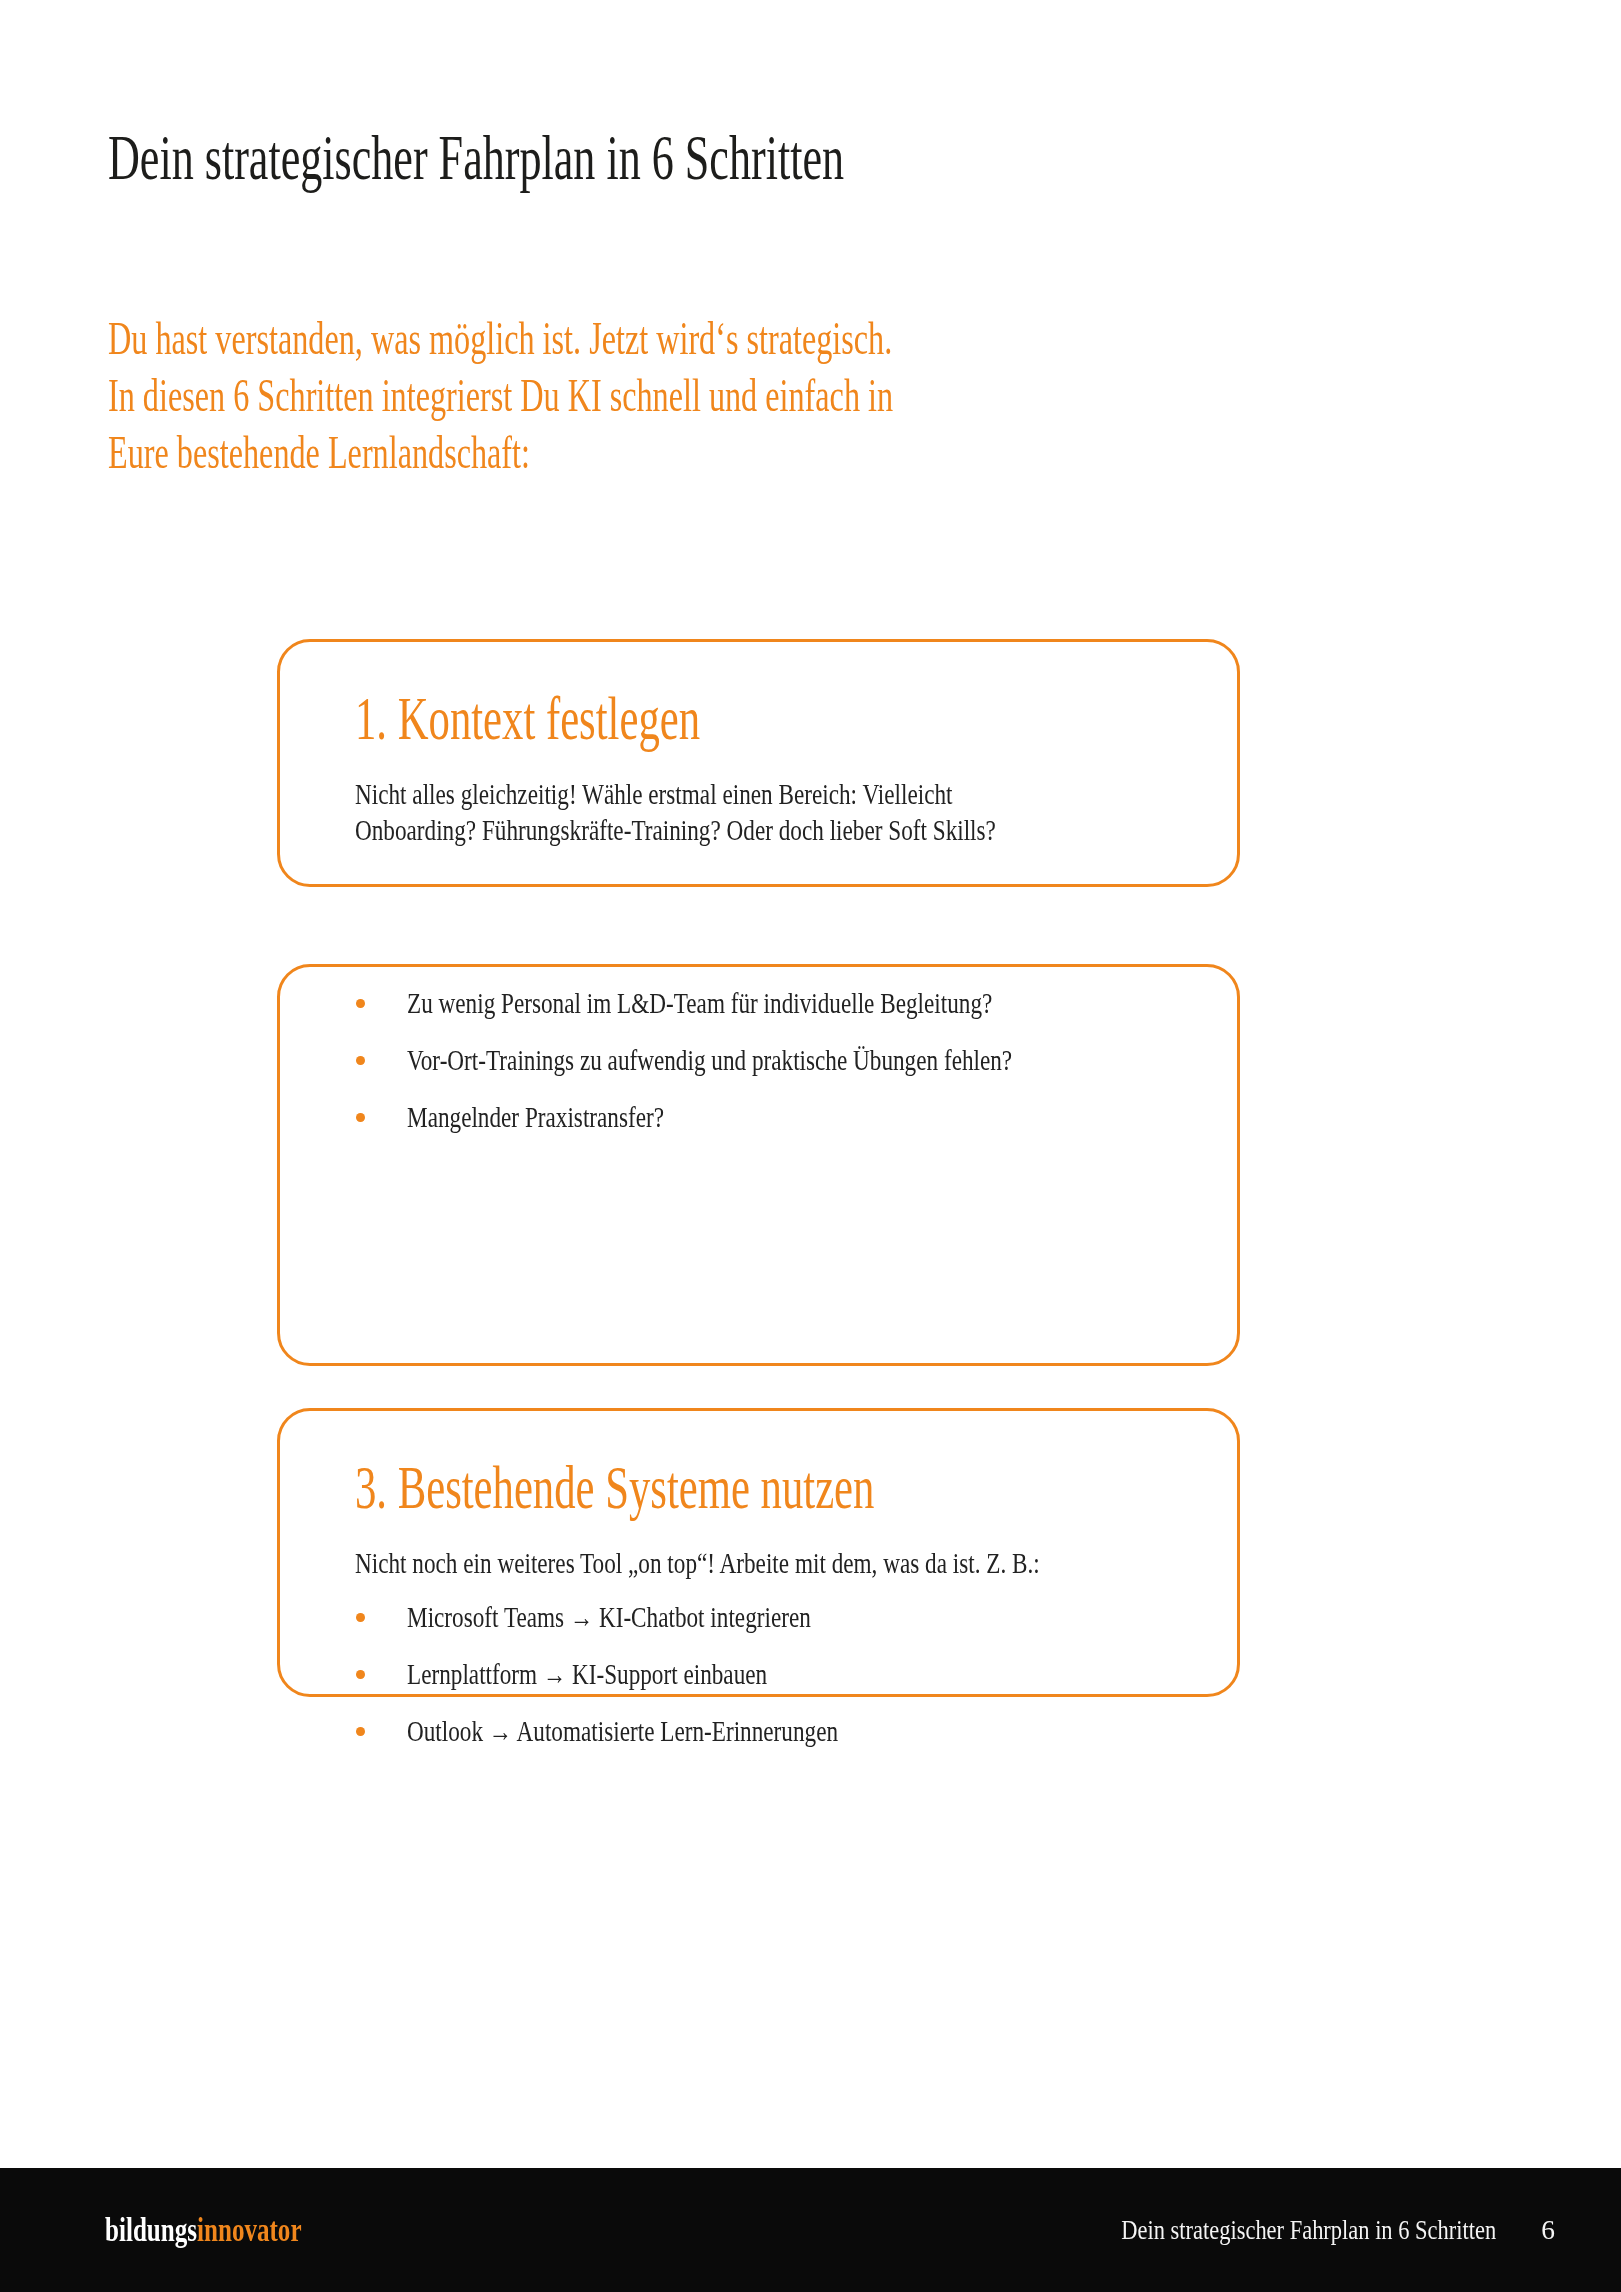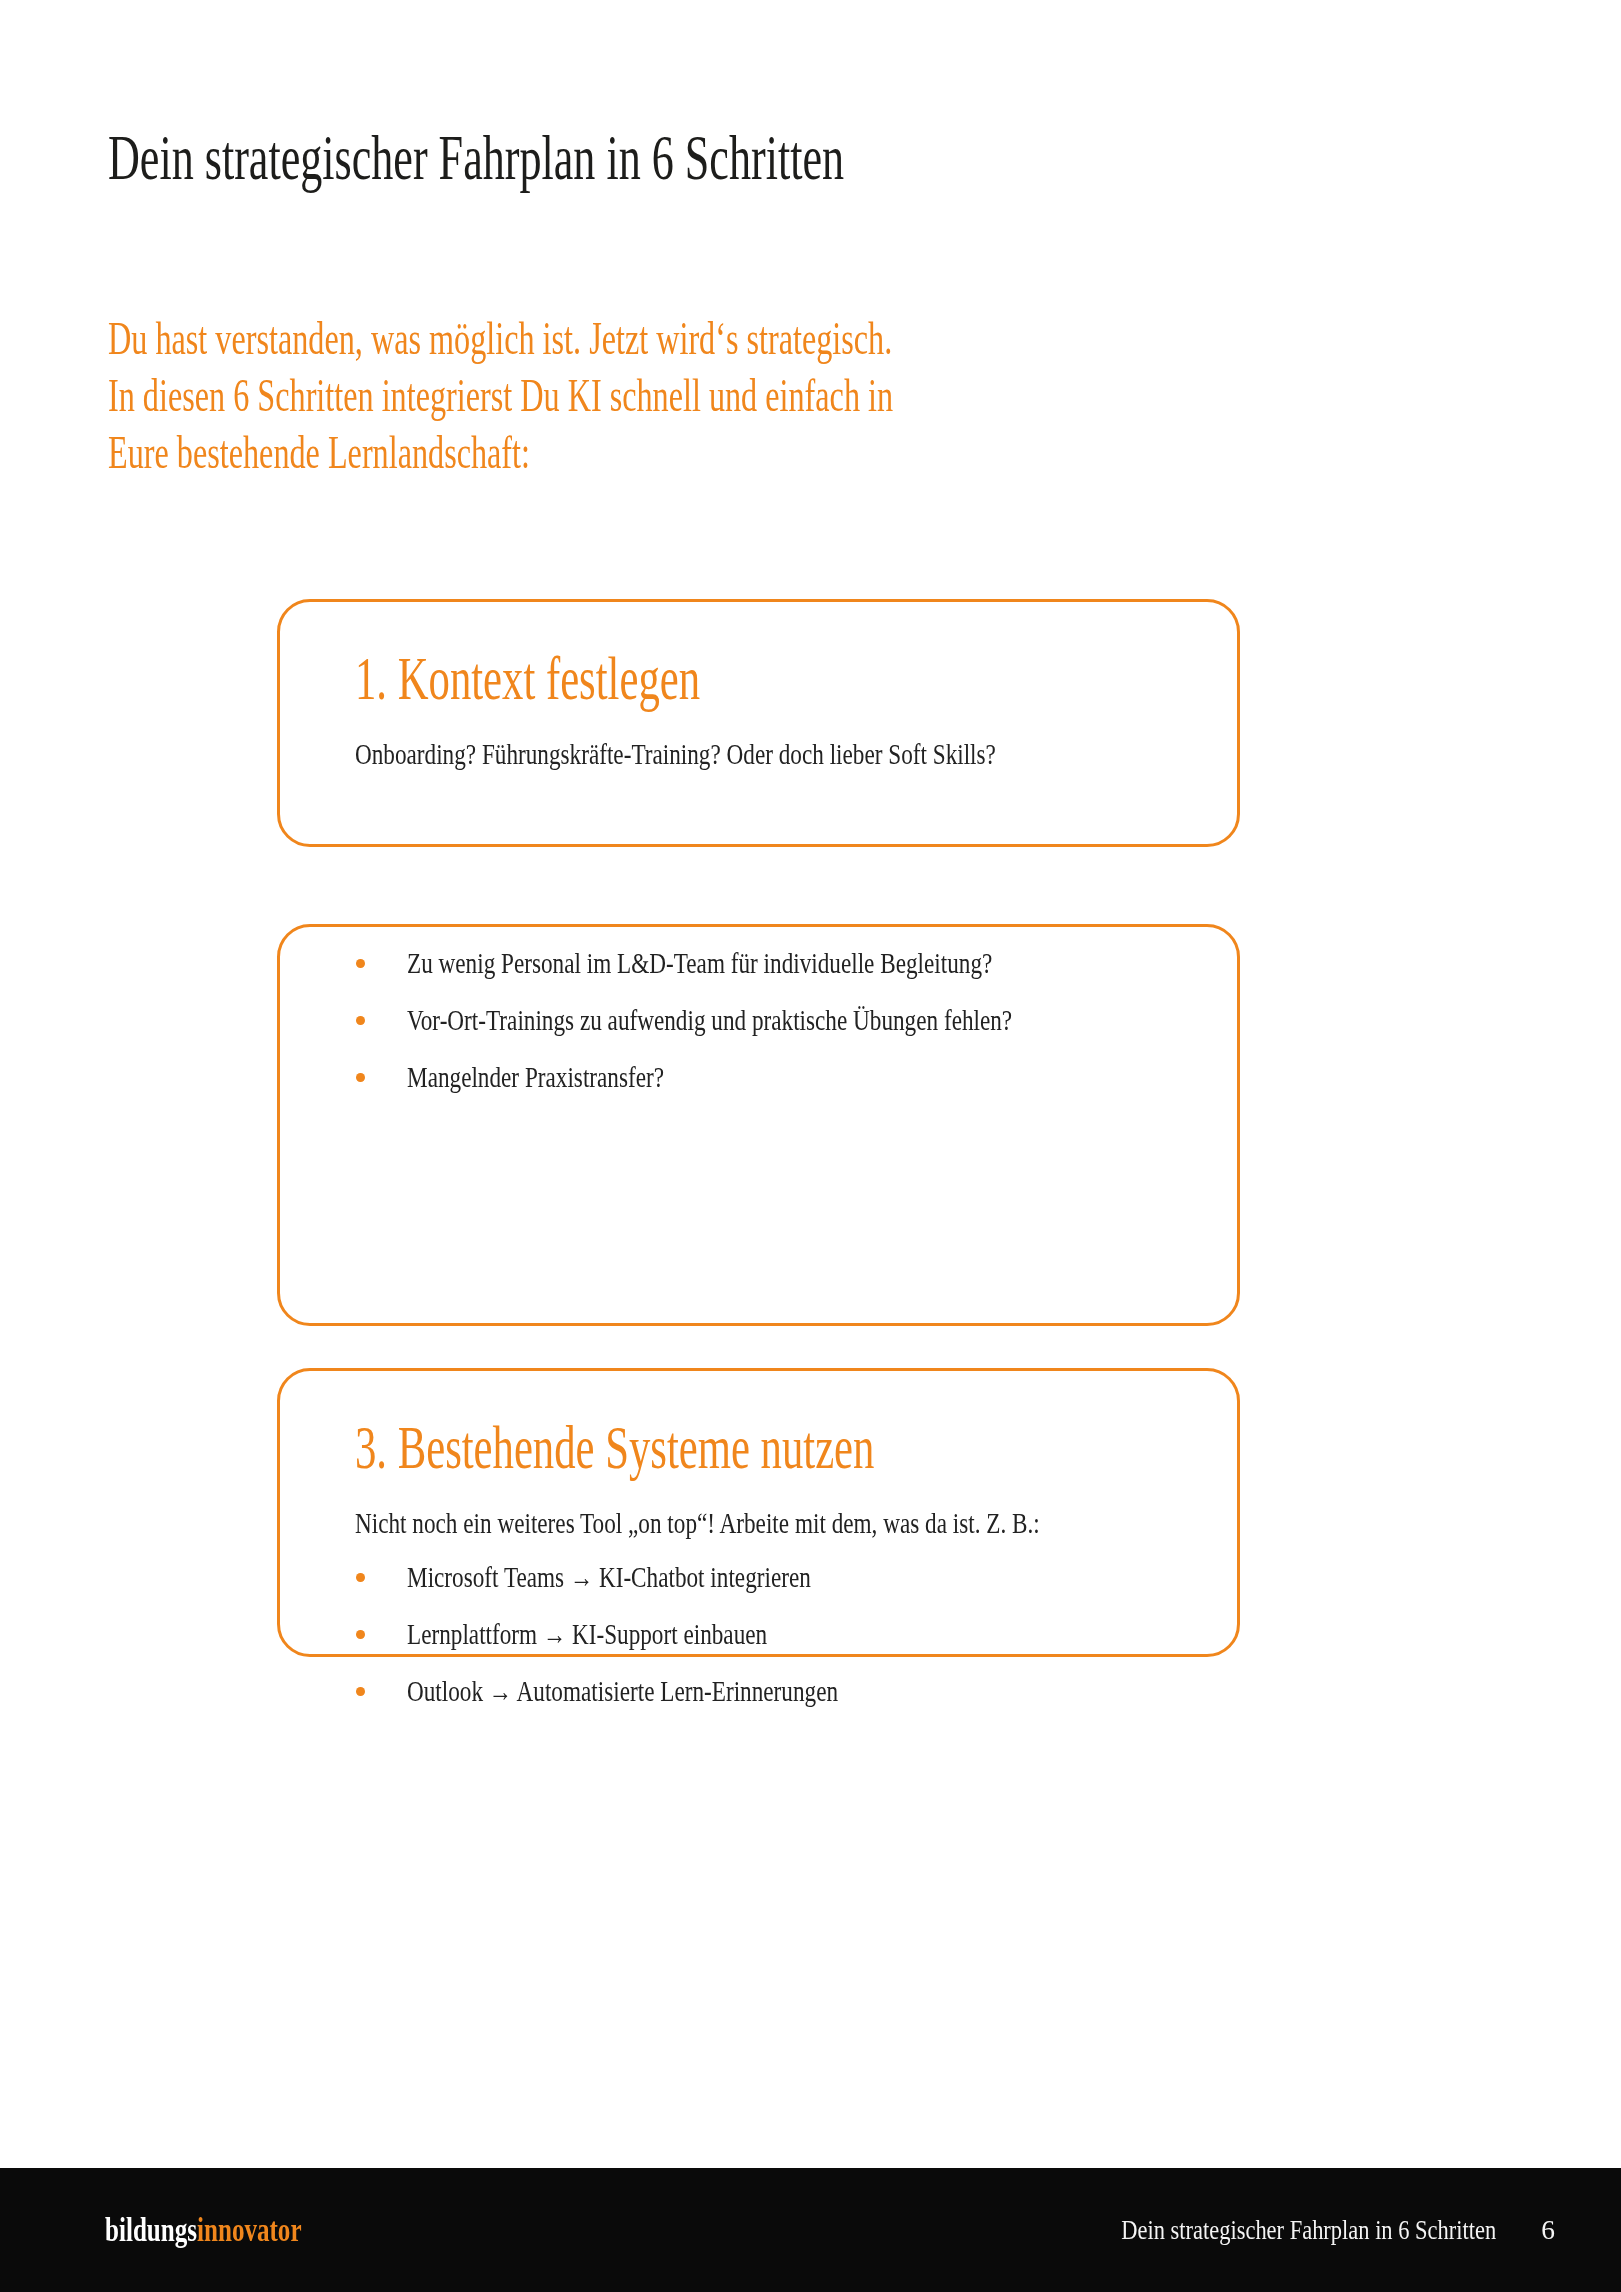--- a/index.html
+++ b/index.html
@@ -33,20 +33,21 @@
   .subtitle{
     position:absolute;left:108px;top:310px;
     font-size:46px;line-height:57px;
     color:var(--accent);
   }
   .step-box{
     position:absolute;left:277px;width:963px;
     border:3.4px solid var(--accent);
     border-radius:33px;
     background:#ffffff;
+    margin-top:40px;
   }
   .box-1{top:599px;height:248px;}
   .box-2{top:924px;height:402px;}
   .box-3{top:1368px;height:289px;}
   .box-heading{
     margin:46px 0 0 75px;
     font-size:61px;line-height:61px;
     color:var(--accent);
   }
   .box-body{
@@ -98,20 +99,21 @@
 
   <div class="subtitle">
     <div><span class="cx70">Du hast verstanden, was möglich ist. Jetzt wird‘s strategisch.</span></div>
     <div><span class="cx70">In diesen 6 Schritten integrierst Du KI schnell und einfach in</span></div>
     <div><span class="cx70">Eure bestehende Lernlandschaft:</span></div>
   </div>
 
   <section class="step-box box-1">
     <div class="box-heading"><span class="cx70">1. Kontext festlegen</span></div>
     <div class="box-body">
+      <div><span class="cx80">Nicht alles gleichzeitig! Wähle erstmal einen Bereich: Vielleicht</span></div>
       <div><span class="cx80">Onboarding? Führungskräfte-Training? Oder doch lieber Soft Skills?</span></div>
     </div>
   </section>
 
   <section class="step-box box-2">
     <div class="bullets">
       <div class="bullet-row">
         <span class="dot"></span>
         <span class="cx80">Zu wenig Personal im L&amp;D-Team für individuelle Begleitung?</span>
       </div>

